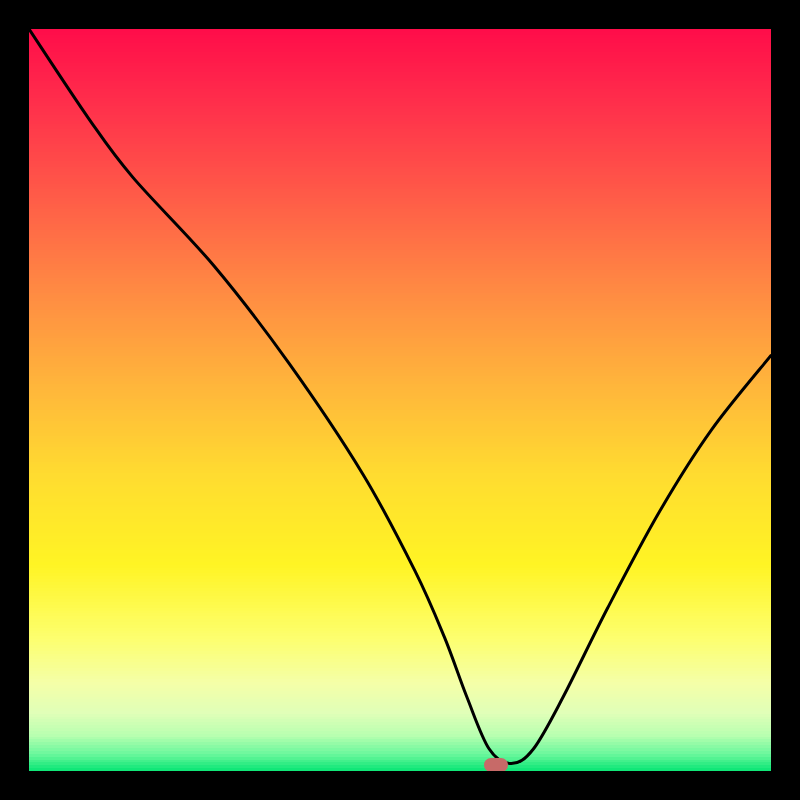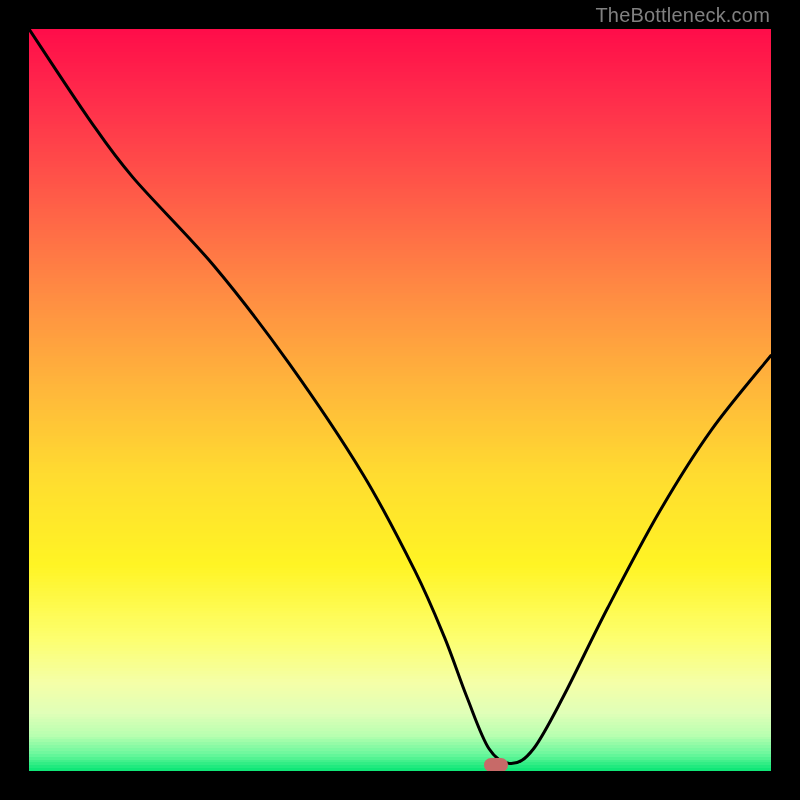--- a/index.html
+++ b/index.html
@@ -57,21 +57,20 @@
     font-weight: 500;
     letter-spacing: 0.2px;
     user-select: none;
   }
 </style>
 </head>
 <body>
 
 <div class="stage">
 
-  <div class="watermark">TheBottleneck.com</div>
 
   <div class="plot">
     <div class="gradient" id="gradient">
         <div class="gradient-band" style="top:0px;height:3.853846153846154px;background:rgb(255,13,74);"></div>
         <div class="gradient-band" style="top:2.864864864864865px;height:3.853846153846154px;background:rgb(255,14,74);"></div>
         <div class="gradient-band" style="top:5.72972972972973px;height:3.853846153846154px;background:rgb(255,16,74);"></div>
         <div class="gradient-band" style="top:8.594594594594595px;height:3.853846153846154px;background:rgb(255,17,74);"></div>
         <div class="gradient-band" style="top:11.45945945945946px;height:3.853846153846154px;background:rgb(255,18,74);"></div>
         <div class="gradient-band" style="top:14.324324324324325px;height:3.853846153846154px;background:rgb(255,20,74);"></div>
         <div class="gradient-band" style="top:17.18918918918919px;height:3.853846153846154px;background:rgb(255,21,74);"></div>

